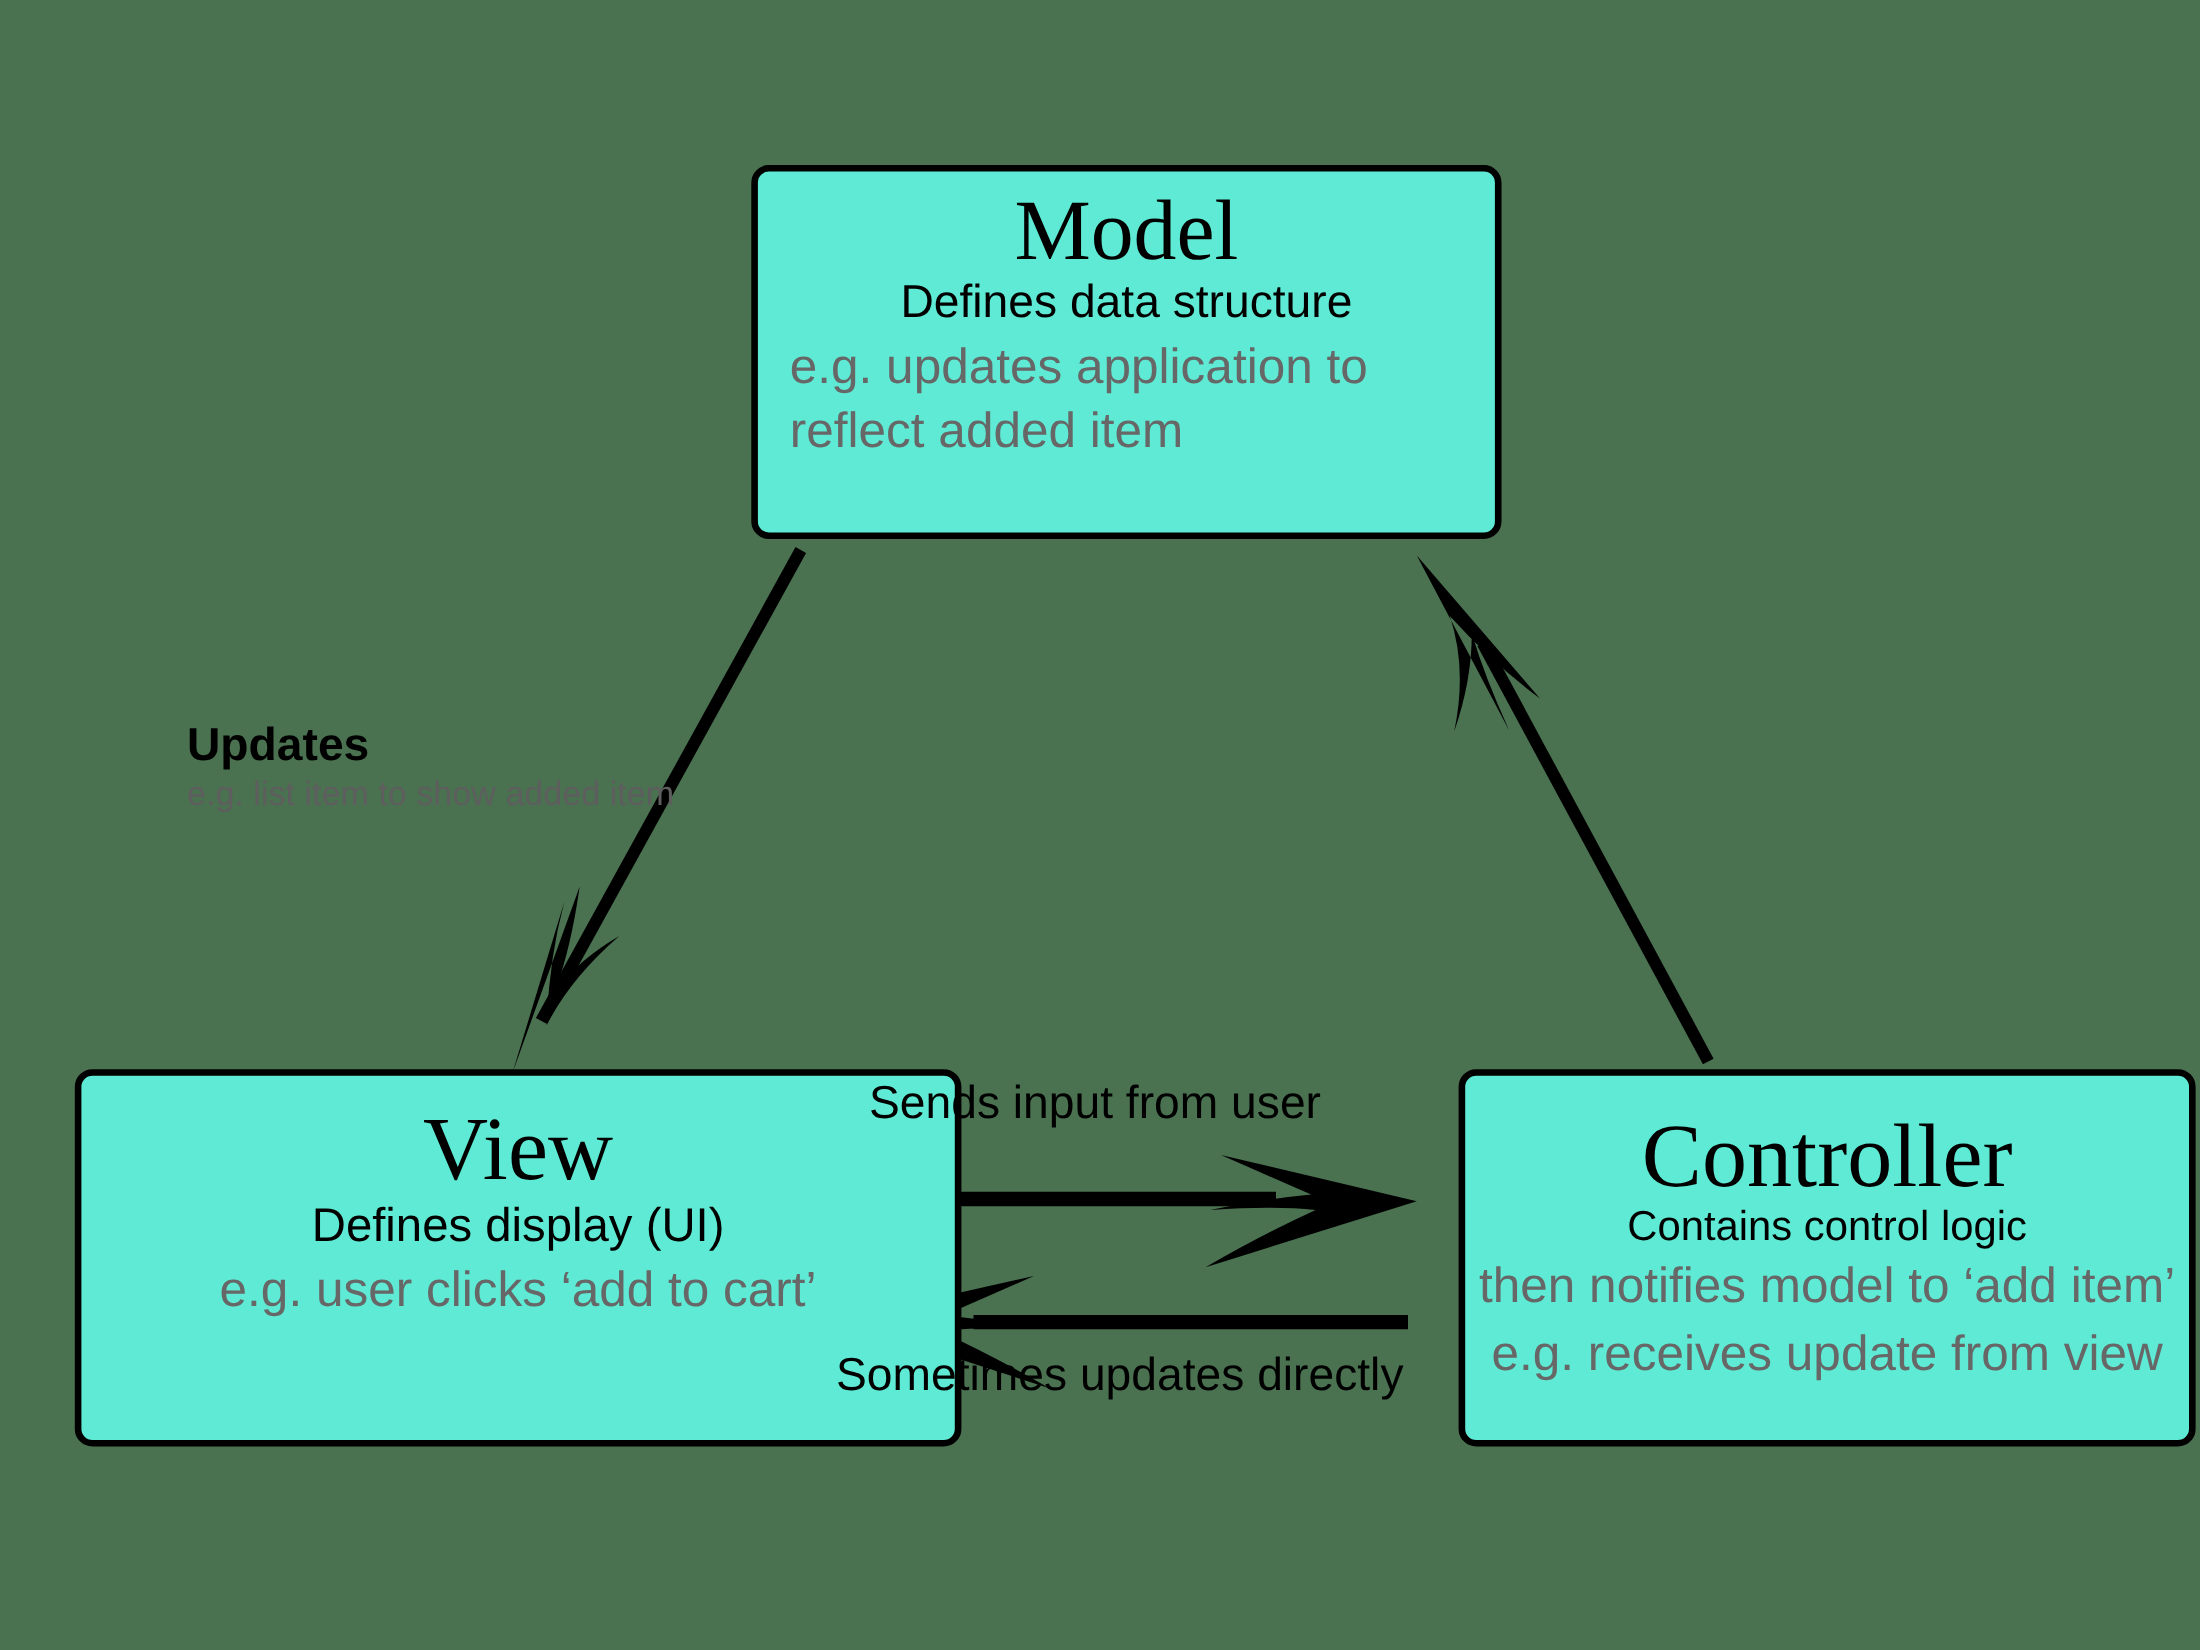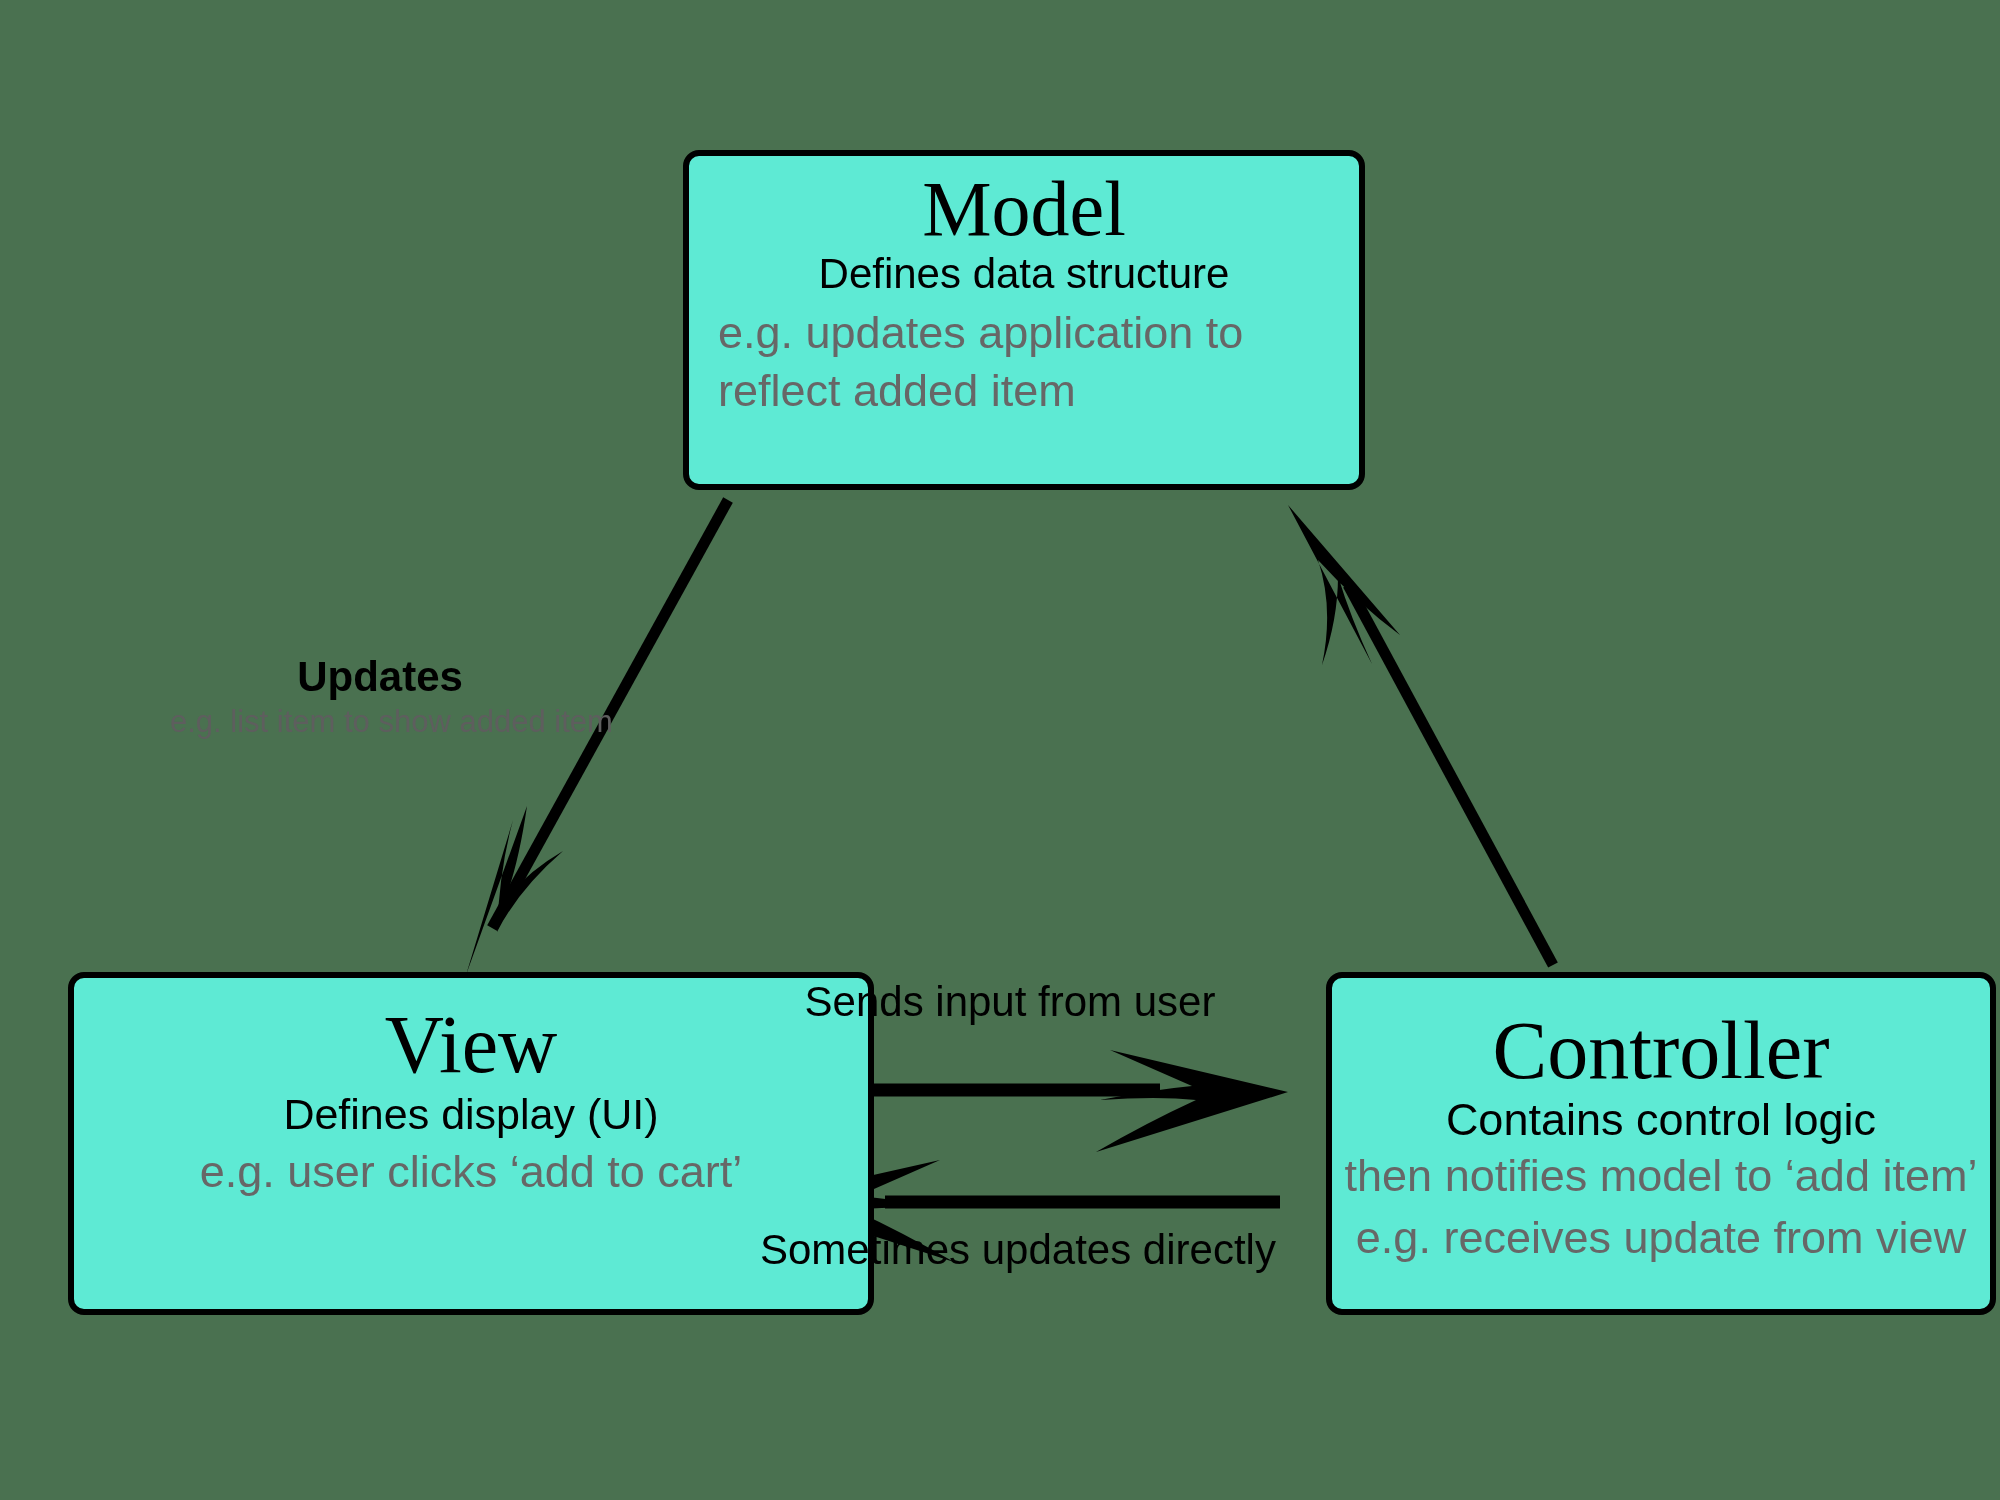--- a/index.html
+++ b/index.html
@@ -84,28 +84,27 @@
   #node-view .node-sub { font-size: 43px; margin-top: 6px; }
   #node-view .node-eg { font-size: 45px; margin-top: 6px; }
 
   
   #node-controller {
     left: 1326px; top: 972px;
     width: 670px; height: 343px;
     padding-top: 32px;
   }
   #node-controller .node-title { font-size: 82px; }
-  #node-controller .node-sub { font-size: 45px; margin-top: 4px; }
+  #node-controller .node-sub { font-size: 38px; margin-top: 4px; }
   #node-controller .node-eg { font-size: 45px; margin-top: 4px; }
 
   
   .edge-label {
     position: absolute;
     z-index: 4;
-    text-align: center;
     white-space: nowrap;
     font-family: "Liberation Sans", sans-serif;
   }
   .edge-label .main {
     display: block;
     color: #000000;
     font-weight: bold;
     font-size: 42px;
     line-height: 1.05;
   }

